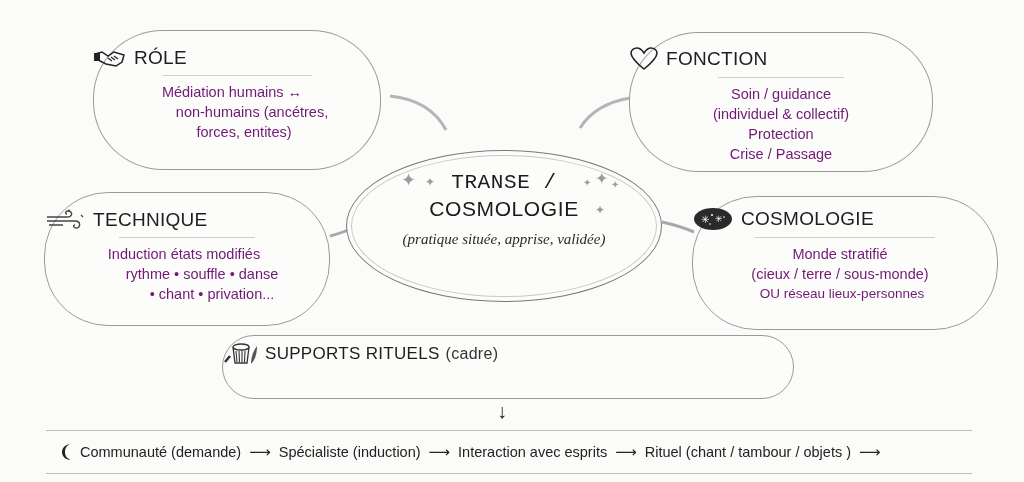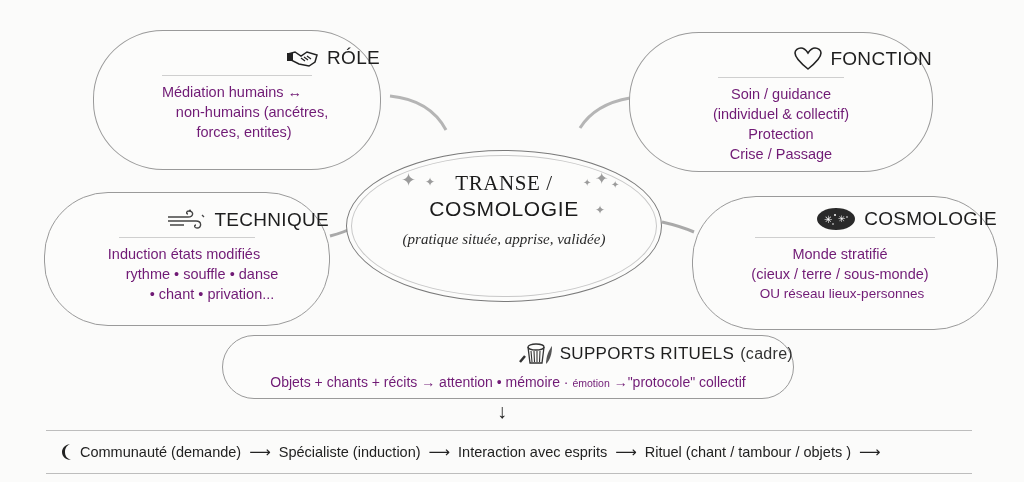--- a/index.html
+++ b/index.html
@@ -1,35 +1,35 @@
 <!DOCTYPE html>
 <html><head>
 <meta charset="utf-8">
 <style>
   html, body { margin:0; padding:0; }
   body { width:1024px; height:482px; background:#fbfbfa; position:relative; overflow:hidden;
          font-family:"Liberation Sans", "DejaVu Sans", sans-serif; color:#222; }
   svg.lines { position:absolute; left:0; top:0; }
   .bubble { position:absolute; border:1.3px solid #9a9a9a; background:#fcfcfb; box-sizing:border-box;
             text-align:center; }
-  .bubble .head { display:flex; align-items:center; justify-content:flex-end; gap:8px;
+  .bubble .head { display:flex; align-items:center; justify-content:flex-start; gap:8px;
                   font-size:19px; letter-spacing:0.3px; color:#1e1e1e; }
   .bubble .rule { height:1px; background:#cfcfcf; margin:6px auto 6px auto; }
   .bubble .body { font-size:14.5px; line-height:20px; color:#701a75; }
   .icon { display:inline-flex; align-items:center; justify-content:center; }
   #role { left:93px; top:30px; width:288px; height:140px; border-radius:70px/68px; padding-top:16px; }
   #fonction { left:629px; top:32px; width:304px; height:140px; border-radius:70px/68px; padding-top:14px; }
   #technique { left:44px; top:192px; width:286px; height:134px; border-radius:64px/64px; padding-top:16px; }
   #cosmologie { left:692px; top:196px; width:306px; height:134px; border-radius:64px/64px; padding-top:10px; }
   #center { position:absolute; left:346px; top:150px; width:316px; height:152px; border-radius:50%;
             border:1.5px solid #7a7a7a; background:#fcfcfb; box-sizing:border-box; text-align:center; }
   #center .inner { position:absolute; left:4px; top:4px; right:4px; bottom:4px; border-radius:50%;
                    border:1px solid #c8c8c8; }
   #center .t1 { position:absolute; top:20px; left:0; right:0; font-size:21px; letter-spacing:0.6px;
-                font-family:Liberation Serif, serif; color:#1b1b1b; }
+                font-family:Liberation Mono, monospace; color:#1b1b1b; }
   #center .t2 { position:absolute; top:46px; left:0; right:0; font-size:21px; letter-spacing:0.6px; color:#1b1b1b; }
   #center .t3 { position:absolute; top:80px; left:0; right:0; font-size:15px; font-style:italic;
                 font-family:Liberation Serif, serif; color:#2a2a2a; }
   .spark { position:absolute; color:#9b9b9b; font-size:14px; }
   #supports { left:222px; top:335px; width:572px; height:64px; border-radius:34px; padding-top:6px; }
   #supports .head { font-size:17px; gap:6px; }
   #supports .head .small { font-size:16px; color:#333; }
   #supports .body { font-size:14px; margin-top:6px; }
   #supports .tiny { font-size:10.5px; }
   .down-arrow { position:absolute; left:497px; top:400px; font-size:20px; color:#222; }
@@ -146,25 +146,20 @@
           <path d="M2 20 L7 14" stroke="#333" stroke-width="2.5"></path>
           <ellipse cx="18" cy="5" rx="8" ry="3" fill="none" stroke="#333" stroke-width="1.3"></ellipse>
           <path d="M10 5 L12 21 L24 21 L26 5" fill="none" stroke="#333" stroke-width="1.3"></path>
           <path d="M13 9 L14 20 M16 9 L16.5 20 M19 9 L19 20 M22 9 L21.5 20" stroke="#333" stroke-width="1.1"></path>
           <path d="M28 22 C28 14 31 8 34 4 C34 12 32 18 28 22 Z" fill="#555"></path>
         </svg>
     </span>
     <span>SUPPORTS RITUELS</span>
     <span class="small">(cadre)</span>
   </div>
-  <div class="body">
-    <span>Objets + chants + récits → attention • mémoire ·</span>
-    <span class="tiny">émotion</span>
-    <span>→"protocole" collectif</span>
-  </div>
 </div>
 
 <div class="down-arrow">↓</div>
 
 <div class="flow">
   <span class="icon">
     <svg width="14" height="18" viewBox="0 0 14 18">
         <path d="M10 1 C4 2 2 6 2 9 C2 13 5 17 11 17 C6 15 5 12 5 9 C5 6 6 3 10 1 Z" fill="#222"></path>
       </svg>
   </span>

